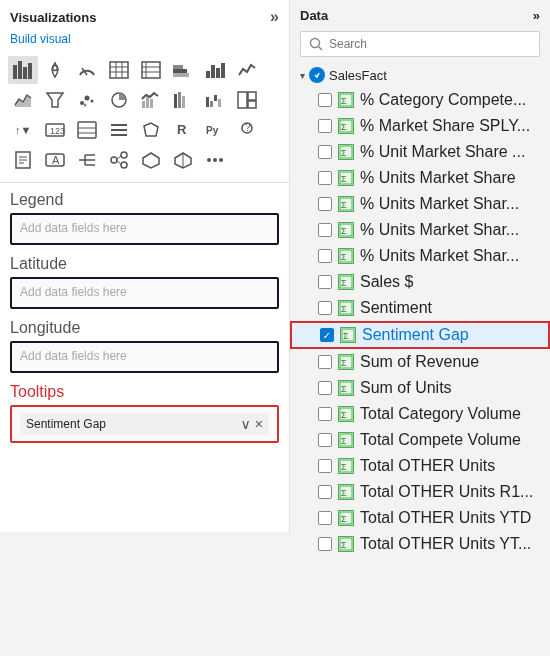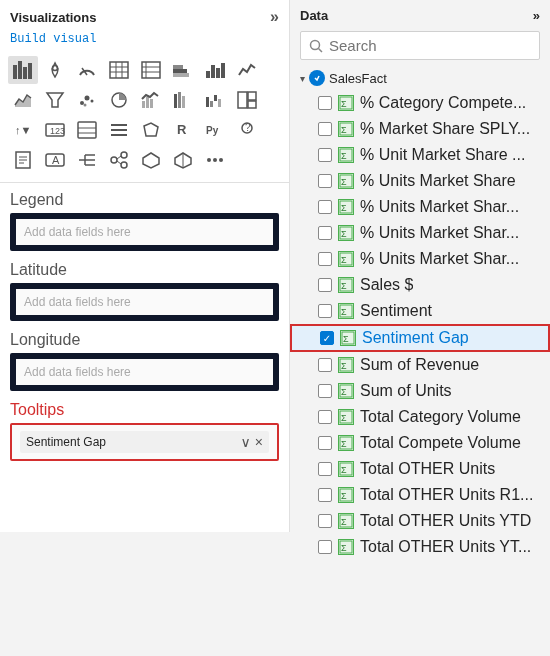--- a/index.html
+++ b/index.html
@@ -37,21 +37,20 @@
       font-size: 16px;
       color: #555;
       cursor: pointer;
     }
 
     .build-visual-label {
       padding: 2px 10px 6px 10px;
       font-size: 12px;
       color: #0078d4;
       font-weight: 500;
-      font-family: Liberation Mono, monospace;
     }
 
     .viz-icons-area {
       padding: 4px 8px;
       display: grid;
       grid-template-columns: repeat(8, 30px);
       gap: 2px;
       border-bottom: 1px solid #e0e0e0;
       padding-bottom: 8px;
     }
@@ -83,21 +82,21 @@
       margin-bottom: 10px;
     }
 
     .field-well-label {
       font-size: 16px;
       color: #555;
       margin-bottom: 4px;
     }
 
     .field-well-box {
-      border: 6px solid #0f172a;
+      border: 2px solid #0f172a;
       border-radius: 2px;
       padding: 6px 8px;
       min-height: 32px;
       font-size: 12px;
       color: #aaa;
       background: #fafafa;
     }
 
     .field-well-section.highlighted .field-well-label {
       color: #d32f2f;
@@ -152,21 +151,21 @@
       background: #fff;
       border: 1px solid #d0d0d0;
       border-radius: 2px;
       padding: 5px 8px;
       gap: 6px;
     }
 
     .search-box input {
       border: none;
       outline: none;
-      font-size: 15px;
+      font-size: 12px;
       color: #c2410c;
       background: transparent;
       flex: 1;
     }
 
     .data-tree {
       flex: 1;
       overflow-y: auto;
       padding: 0 0 10px 0;
     }

